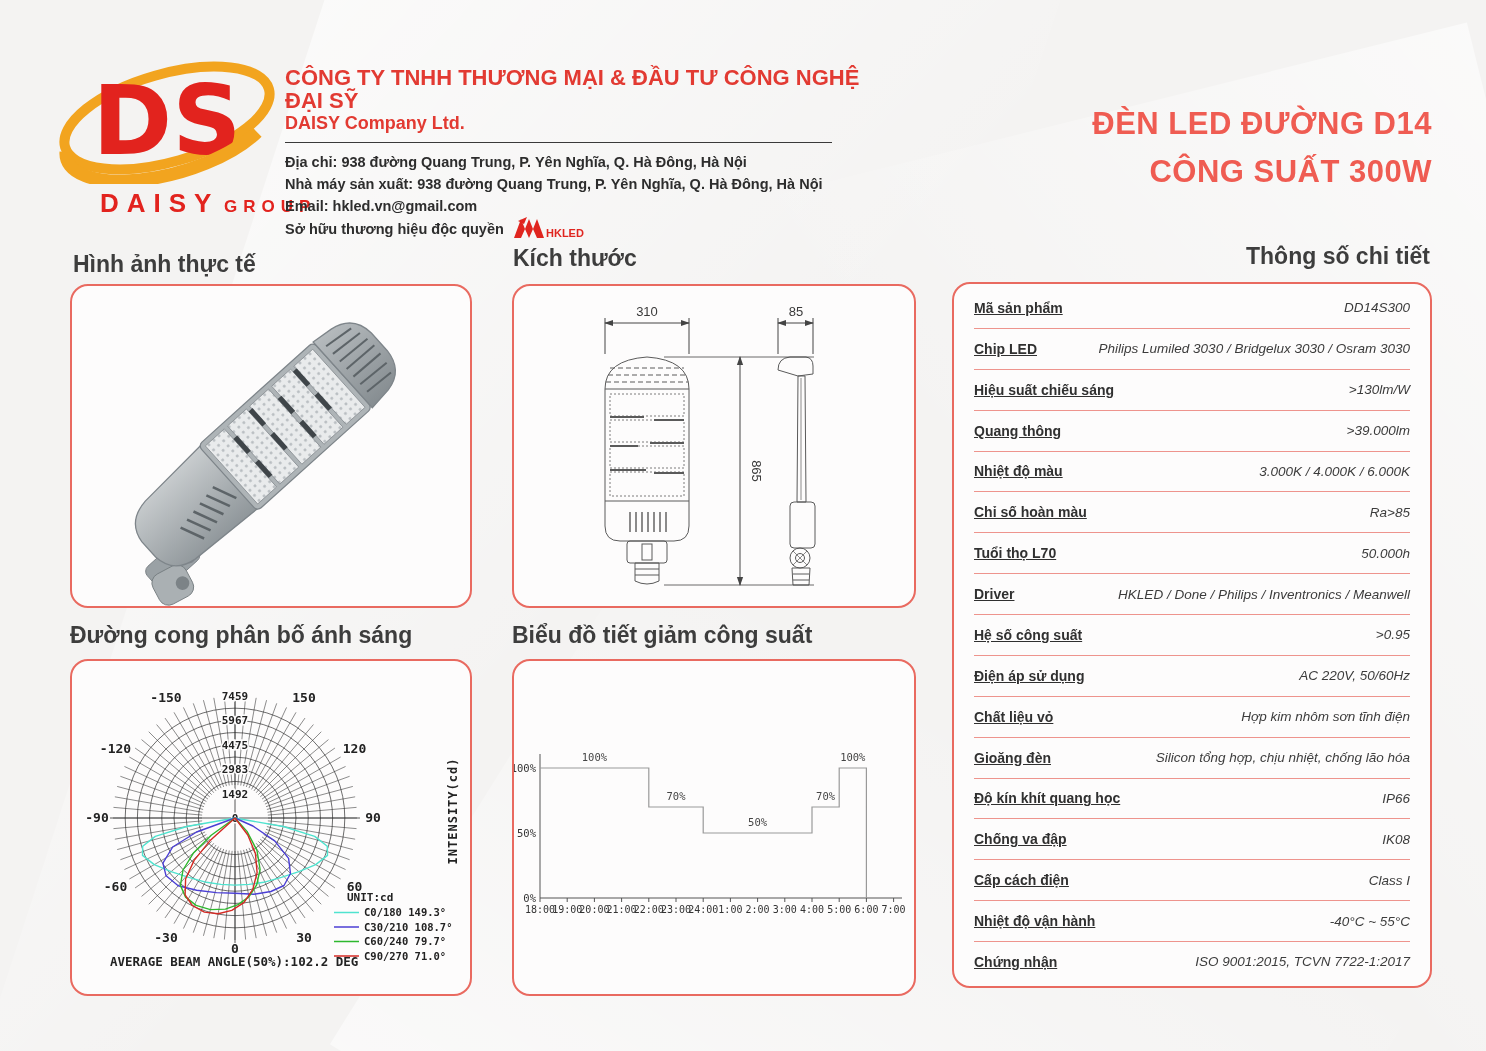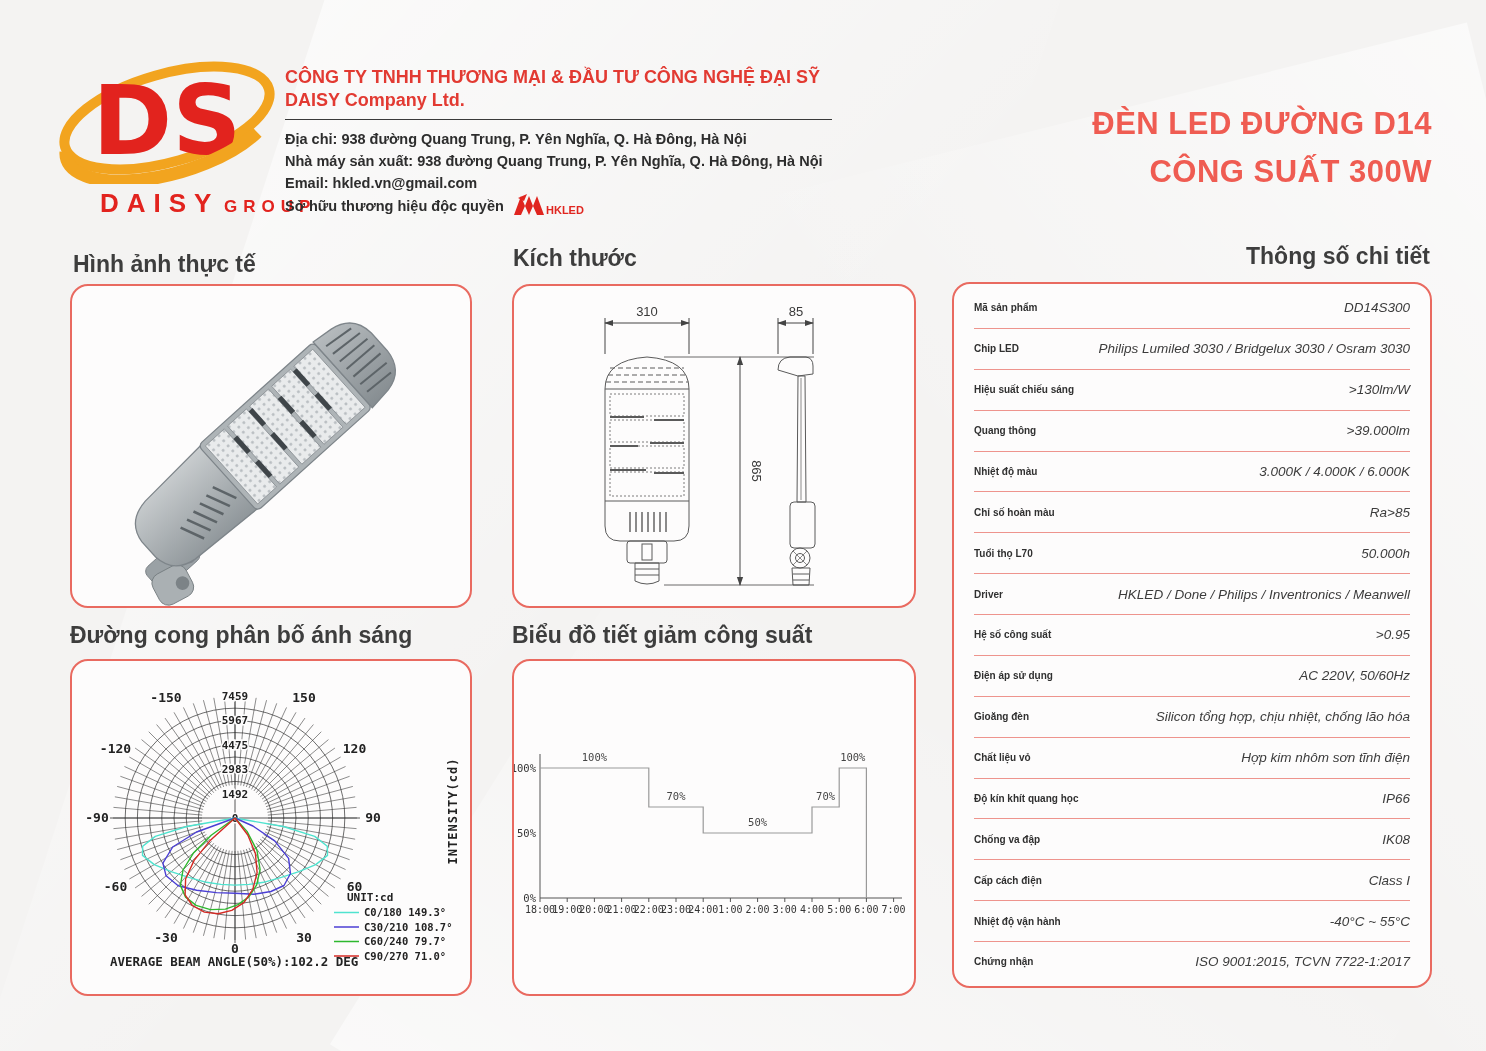--- a/index.html
+++ b/index.html
@@ -15,21 +15,21 @@
   .deco3{bottom:-300px;left:500px;width:900px;height:900px;background:linear-gradient(0deg,rgba(255,255,255,.55),rgba(255,255,255,0) 70%);transform:rotate(32deg);}
 
   .abs{position:absolute;}
 
   
   .brand-words{position:absolute;left:100px;top:188px;white-space:nowrap;}
   .brand-words .daisy{color:#e2231e;font-weight:bold;font-size:26px;letter-spacing:8px;}
   .brand-words .group{color:#e2231e;font-weight:bold;font-size:17px;letter-spacing:6px;}
 
   .company{position:absolute;left:285px;top:66px;width:585px;}
-  .company .name1{color:#e23a32;font-weight:bold;font-size:18px;line-height:23px;}
+  .company .name1{color:#e23a32;font-weight:bold;font-size:22px;line-height:23px;}
   .company .name2{color:#e23a32;font-weight:bold;font-size:18px;line-height:23px;}
   .company .rule{border:none;border-top:1.6px solid #3a3a3a;width:547px;margin:7px 0 8px 0;}
   .company .info{font-weight:bold;font-size:14.5px;line-height:22px;color:#2d2d2d;}
   .tm-row{display:flex;align-items:center;gap:8px;}
 
   .product-title{position:absolute;right:54px;top:100px;text-align:right;color:#ef5c52;font-weight:bold;font-size:31px;line-height:48px;letter-spacing:.5px;}
 
   .sec-title{position:absolute;color:#3d3d3d;font-weight:bold;font-size:23px;}
 
   .panel{
@@ -38,21 +38,21 @@
   }
   #panel-photo{left:70px;top:284px;width:402px;height:324px;}
   #panel-dims{left:512px;top:284px;width:404px;height:324px;}
   #panel-polar{left:70px;top:659px;width:402px;height:337px;}
   #panel-step{left:512px;top:659px;width:404px;height:337px;}
   #panel-specs{left:952px;top:282px;width:480px;height:706px;display:flex;flex-direction:column;padding:4px 0;}
 
   .spec-row{flex:1;display:flex;align-items:center;justify-content:space-between;
     margin:0 20px;border-bottom:1px solid #ee948d;gap:14px;}
   .spec-row:last-child{border-bottom:none;}
-  .spec-label{font-weight:bold;font-size:10px;color:#303030;white-space:nowrap;}
+  .spec-label{font-weight:bold;font-size:14px;color:#303030;white-space:nowrap;text-decoration:underline;}
   .spec-value{font-style:italic;font-size:13.5px;color:#3c3c3c;text-align:right;}
 
   svg text{font-family:"DejaVu Sans Mono", monospace;}
   .tech text{font-family:"Liberation Sans", sans-serif;}
 </style>
 </head>
 <body>
 
 <div class="deco deco1"></div>
 <div class="deco deco2"></div>
@@ -452,28 +452,28 @@
     </div>
     <div class="spec-row">
       <span class="spec-label">Hệ số công suất</span>
       <span class="spec-value">&gt;0.95</span>
     </div>
     <div class="spec-row">
       <span class="spec-label">Điện áp sử dụng</span>
       <span class="spec-value">AC 220V, 50/60Hz</span>
     </div>
     <div class="spec-row">
+      <span class="spec-label">Chất liệu vỏ</span>
+      <span class="spec-value">Hợp kim nhôm sơn tĩnh điện</span>
+    </div>
+    <div class="spec-row">
       <span class="spec-label">Gioăng đèn</span>
       <span class="spec-value">Silicon tổng hợp, chịu nhiệt, chống lão hóa</span>
     </div>
     <div class="spec-row">
-      <span class="spec-label">Chất liệu vỏ</span>
-      <span class="spec-value">Hợp kim nhôm sơn tĩnh điện</span>
-    </div>
-    <div class="spec-row">
       <span class="spec-label">Độ kín khít quang học</span>
       <span class="spec-value">IP66</span>
     </div>
     <div class="spec-row">
       <span class="spec-label">Chống va đập</span>
       <span class="spec-value">IK08</span>
     </div>
     <div class="spec-row">
       <span class="spec-label">Cấp cách điện</span>
       <span class="spec-value">Class I</span>

